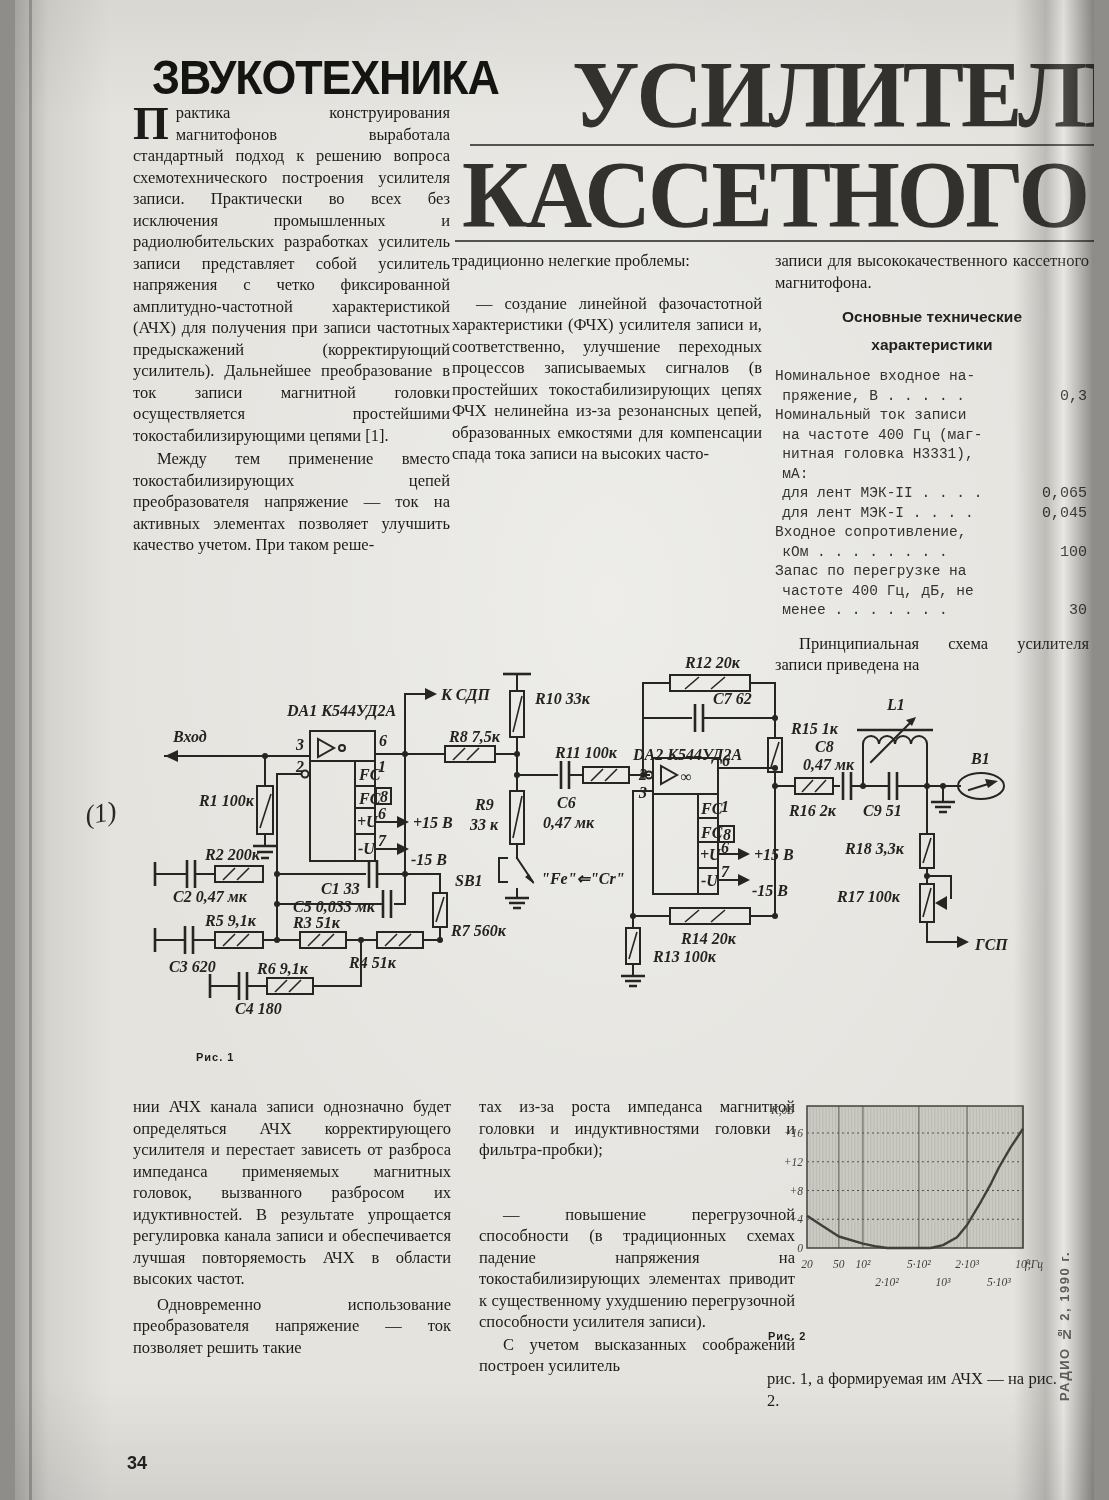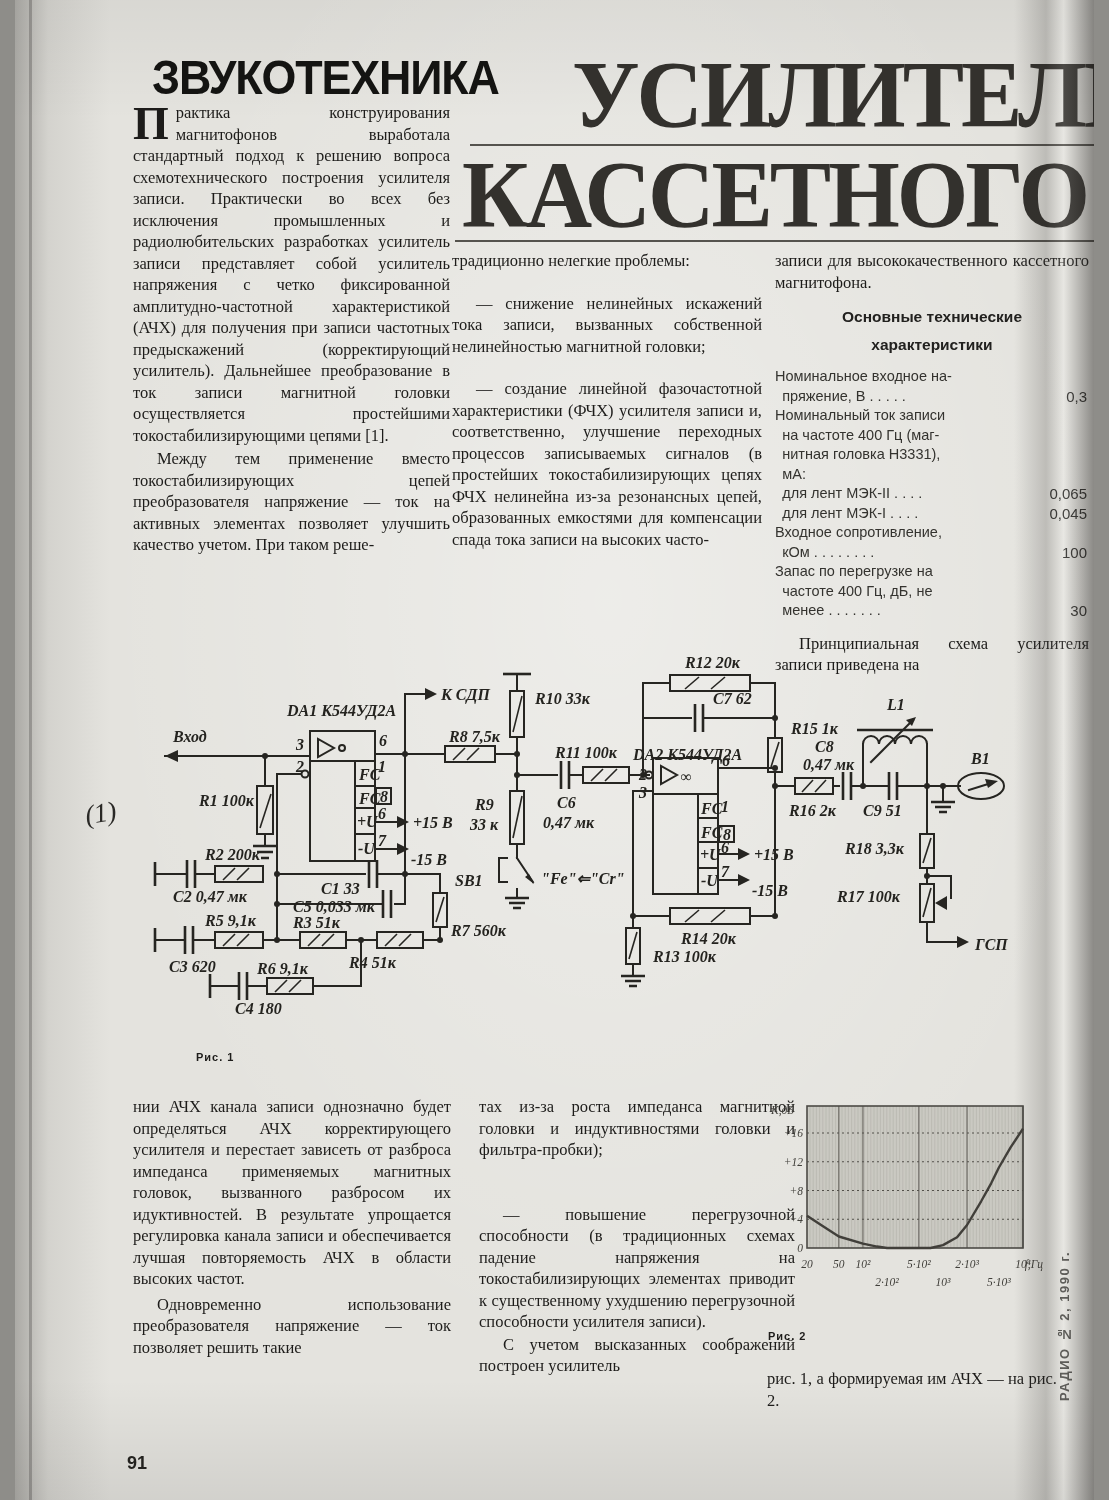--- a/index.html
+++ b/index.html
@@ -28,21 +28,21 @@
   .col p{margin:0 0 0 0;text-indent:24px;}
   .col p.noindent{text-indent:0;}
   .col p + p{margin-top:1px;}
   .col p.gap{margin-top:21px;}
   .dropcap{float:left;font-size:46px;line-height:37px;font-weight:bold;margin:3px 7px 0 0;text-indent:0;}
   .col-intro{left:118px;top:102px;width:317px;}
   .col-mid{left:437px;top:250px;width:310px;}
   .col-right{left:760px;top:250px;width:314px;}
   .specs-heading{font-family:"Liberation Sans",sans-serif;font-weight:bold;font-size:15.5px;
         text-align:center;line-height:28px;margin:10px 18px 8px 18px;color:#22211f;}
-  .spec-item{position:relative;font-family:Liberation Sans, sans-serif;font-size:14.5px;
+  .spec-item{position:relative;font-family:Liberation Mono, monospace;font-size:14.5px;
         line-height:19.5px;text-align:left;color:#34332f;white-space:pre-line;margin:0;}
   .spec-value{position:absolute;right:2px;bottom:0;font-size:15px;color:#2c2b28;}
   .fig1-wrap{position:absolute;left:100px;top:646px;width:950px;height:400px;}
   .fig-caption{position:absolute;font-family:"Liberation Sans",sans-serif;font-weight:bold;
         font-size:11px;letter-spacing:1px;color:#1e1d1b;}
   .fig1-cap{left:181px;top:1051px;}
   .fig2-cap{left:753px;top:1330px;}
   .bcol1{left:118px;top:1096px;width:318px;}
   .bcol2{left:432px;top:1096px;width:316px;margin-left:32px;}
   .bcol3-text{left:752px;top:1368px;width:290px;}
@@ -78,21 +78,20 @@
   <div class="title-line title2">КАССЕТНОГО</div>
   <div class="rule rule2"></div>
 
   <div class="col col-intro">
     <p class="noindent"><span class="dropcap">П</span><span>рактика конструирования магнитофонов выработала стандартный подход к решению вопроса схемотехнического построения усилителя записи. Практически во всех без исключения промышленных и радиолюбительских разработках усилитель записи представляет собой усилитель напряжения с четко фиксированной амплитудно-частотной характеристикой (АЧХ) для получения при записи частотных предыскажений (корректирующий усилитель). Дальнейшее преобразование в ток записи магнитной головки осуществляется простейшими токостабилизирующими цепями [1].</span></p>
     <p class="gap" style="margin-top:2px">Между тем применение вместо токостабилизирующих цепей преобразователя напряжение — ток на активных элементах позволяет улучшить качество учетом. При таком реше-</p>
   </div>
 
   <div class="col col-mid">
     <p class="noindent">традиционно нелегкие проблемы:</p>
-    <p class="gap">— снижение нелинейных искажений тока записи, вызванных собственной нелинейностью магнитной головки;</p>
     <p class="gap">— создание линейной фазочастотной характеристики (ФЧХ) усилителя записи и, соответственно, улучшение переходных процессов записываемых сигналов (в простейших токостабилизирующих цепях ФЧХ нелинейна из-за резонансных цепей, образованных емкостями для компенсации спада тока записи на высоких часто-</p>
   </div>
 
   <div class="col col-right">
     <p class="noindent">записи для высококачественного кассетного магнитофона.</p>
     <div class="specs-heading">Основные технические характеристики</div>
     <div class="spec-item"><span class="spec-text">Номинальное входное на-
  пряжение, В  .  .  .  .  .</span><span class="spec-value">0,3</span></div>
     <div class="spec-item"><span class="spec-text">Номинальный ток записи
  на частоте 400 Гц (маг-
@@ -442,17 +441,17 @@
         <text x="4" y="16" class="ch-lab">К,дБ</text>
         <polyline points="40,117.65625 54.09267679704517,127 71.84734981680768,138.5 95.93893992672307,145.6875 110.03161672376825,148.5625 120.03053003663847,150 144.12212014655387,150 163.57258400198833,150 175.96946996336155,147.125 190.0621467604067,139.21875 200.06106007327693,127 214.15373687032212,103.28125 224.15265018319232,85.3125 231.90840989008458,69.5 243.60311403862684,49.375 256,30.687499999999986" fill="none" stroke="#413f3a" stroke-width="2.4" stroke-linejoin="round"></polyline>
       </svg>
   </div>
   <div class="fig-caption fig2-cap">Рис. 2</div>
   <div class="col bcol3-text">
     <p class="noindent">рис.  1,  а  формируемая  им АЧХ — на рис. 2.</p>
   </div>
 
   <div class="spine-text">РАДИО № 2, 1990 г.</div>
-  <div class="page-number">91</div>
+  <div class="page-number">34</div>
   <div class="margin-note">(1)</div>
 
   <div class="edge-right"></div>
 </div>
 
 </body></html>

